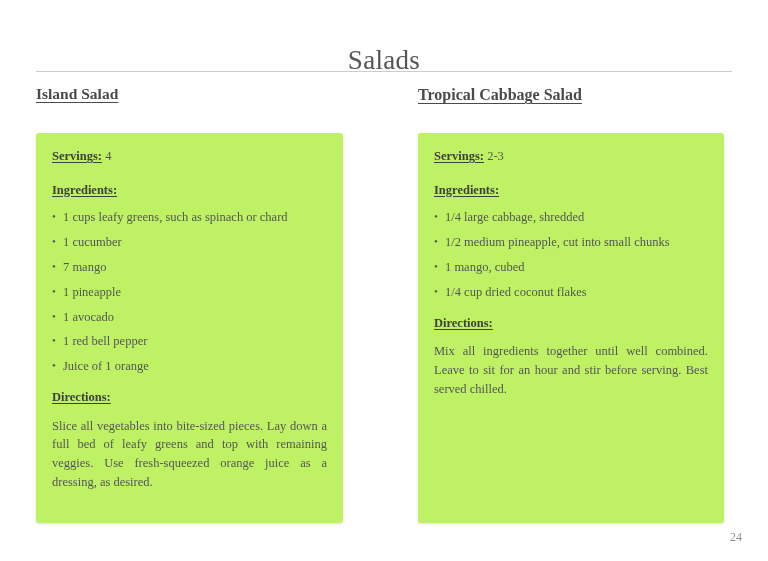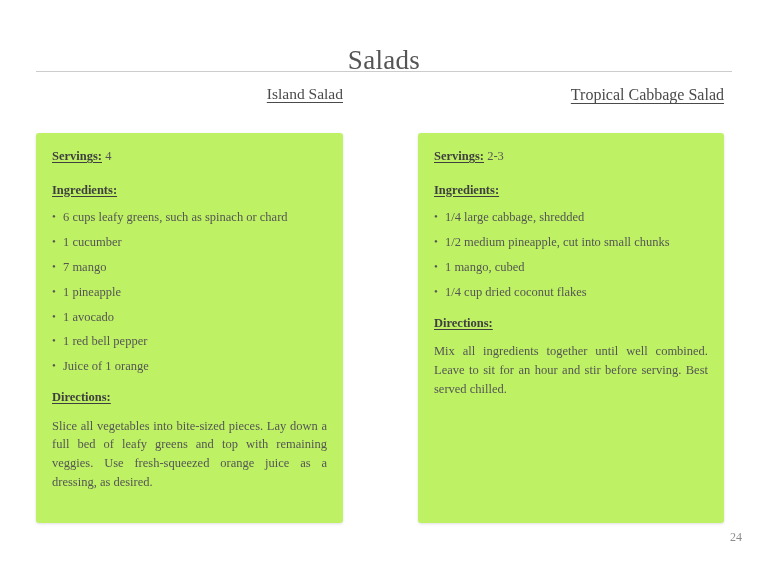--- a/index.html
+++ b/index.html
@@ -41,23 +41,23 @@
     background: #cccccc;
   }
   .recipe {
     position: absolute;
     top: 85px;
   }
   .recipe.left  { left: 36px;  width: 307px; }
   .recipe.right { left: 418px; width: 306px; }
 
   .recipe-title {
-    text-align: right;
+    text-align: left;
     font-size: 15.5px;
-    font-weight: normal;
+    font-weight: bold;
     color: #4a4a4a;
     text-decoration: underline;
     text-underline-offset: 3px;
     margin: 0;
     line-height: 1.2;
     white-space: nowrap;
   }
   .recipe.right .recipe-title { font-size: 16px; }
 
   .card {
@@ -145,21 +145,21 @@
   </div>
 
   <div class="card left">
     <p class="field-line">
       <span class="label">Servings:</span>
       <span class="value">4</span>
     </p>
 
     <p class="section-label">Ingredients:</p>
     <ul class="ingredients">
-      <li>6 cups leafy greens, such as spinach or chard</li>
+      <li>1 cups leafy greens, such as spinach or chard</li>
       <li>1 cucumber</li>
       <li>7 mango</li>
       <li>1 pineapple</li>
       <li>1 avocado</li>
       <li>1 red bell pepper</li>
       <li>Juice of 1 orange</li>
     </ul>
 
     <div class="directions-block">
       <p class="section-label">Directions:</p>

